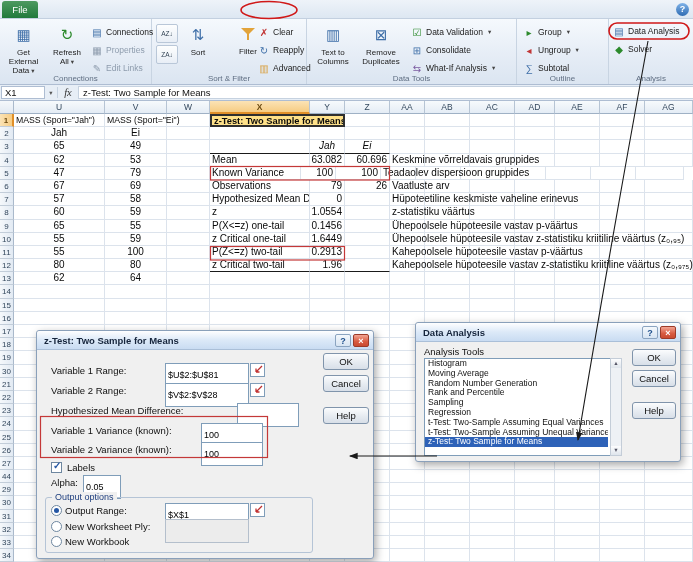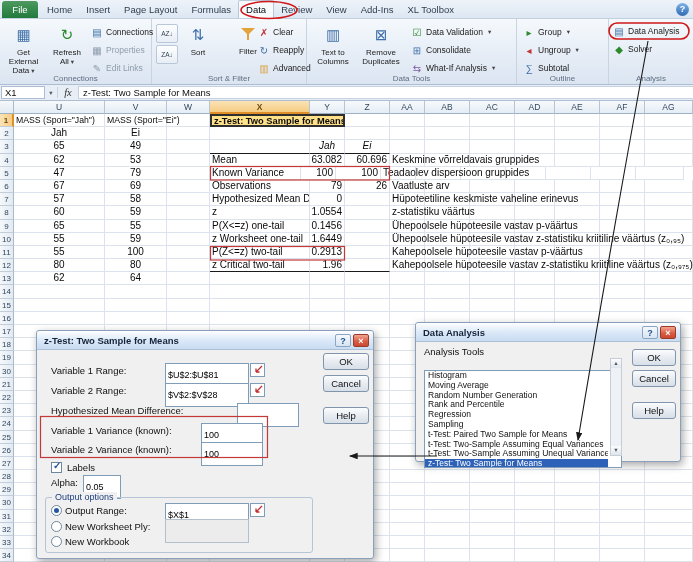--- a/index.html
+++ b/index.html
@@ -79,50 +79,39 @@
     font-size:9px;padding:11px 2px;box-sizing:border-box;}
   .dfield.disabled{background:#ececec;border-color:#b4bfcc;}
   .picker{position:absolute;width:15px;height:14px;border:1px solid #7f9db9;background:#fff;display:flex;align-items:center;justify-content:center;box-sizing:border-box;}
   .dbtn{position:absolute;width:46px;height:17px;font-family:"Liberation Sans",sans-serif;font-size:9.5px;
     background:linear-gradient(#fbfcfd,#e6ebf1 55%,#d8dfe8);border:1px solid #8094ab;border-radius:3px;color:#111;padding:0;}
   .dbtn.sm{width:44px;}
   .cb{position:absolute;width:11px;height:11px;border:1px solid #6e87a0;background:#fff;box-sizing:border-box;}
   .cb.checked::after{content:"✓";position:absolute;left:1px;top:-3px;font-size:10px;color:#2456a4;font-weight:bold;}
   .radio{position:absolute;width:11px;height:11px;border:1px solid #6e87a0;border-radius:50%;background:#fff;box-sizing:border-box;}
   .radio.sel::after{content:"";position:absolute;left:2px;top:2px;width:5px;height:5px;border-radius:50%;background:#2456a4;}
-  .da-list{position:absolute;background:#fff;border:1px solid #7f9db9;box-sizing:border-box;overflow:hidden;padding-right:13px;margin-top:12px;}
+  .da-list{position:absolute;background:#fff;border:1px solid #7f9db9;box-sizing:border-box;overflow:hidden;padding-right:13px;}
   .da-item{height:9.8px;line-height:9.8px;font-size:8.5px;padding-left:3px;white-space:nowrap;overflow:hidden;}
   .da-item.sel{background:#2e62b8;color:#fff;}
   .scroll{position:absolute;width:12px;background:#eef1f5;border:1px solid #c4cdd8;box-sizing:border-box;
     display:flex;flex-direction:column;justify-content:space-between;}
   .sarr{font-size:5.5px;color:#556;text-align:center;background:linear-gradient(#fdfdfe,#dfe5ec);height:9px;line-height:9px;}
   
   .anno{position:absolute;left:0;top:0;z-index:40;pointer-events:none;}
   .redstroke{fill:none;stroke:#d01818;stroke-width:1.6;}
   .redrect{fill:none;stroke:#c43838;stroke-width:1.2;}
   .arrowline{fill:none;stroke:#1a1a1a;stroke-width:1.1;}
 </style>
 </head>
 <body>
 
 <div class="screen">
 
   <div class="tabbar">
     <div class="filetab">File</div>
-    <div class="tabs" id="ribbon-tabs">
-        <div class="tab">Home</div>
-        <div class="tab">Insert</div>
-        <div class="tab">Page Layout</div>
-        <div class="tab">Formulas</div>
-        <div class="tab active">Data</div>
-        <div class="tab">Review</div>
-        <div class="tab">View</div>
-        <div class="tab">Add-Ins</div>
-        <div class="tab">XL Toolbox</div>
-      </div>
     <div class="helpcircle">?</div>
   </div>
 
   <div class="ribbon">
 
     <div class="rgroup" style="left:0;width:151px;">
       <div class="bigbtn" style="left:2px;width:43px;">
         <div class="bigicon c-blue">▦</div>
         <div class="biglabel"><span>Get External Data</span><span class="caret">▾</span></div>
       </div>
@@ -405,21 +394,21 @@
         <div class="cell ac" style="width: 40px;"></div>
         <div class="cell ac" style="width: 45px;"></div>
         <div class="cell ac" style="width: 45px;"></div>
         <div class="cell ac" style="width: 48px;"></div>
       </div>
       <div class="grow">
         <div class="rowhdr">10</div>
         <div class="cell ac" style="width: 91px;">55</div>
         <div class="cell ac" style="width: 62px;">59</div>
         <div class="cell ac" style="width: 43px;"></div>
-        <div class="cell al clip" style="width: 100px;">z Worksheet one-tail</div>
+        <div class="cell al clip" style="width: 100px;">z Critical one-tail</div>
         <div class="cell ar" style="width: 35px;">1.6449</div>
         <div class="cell ar" style="width: 45px;"></div>
         <div class="cell al spill" style="width: 35px;">Ühepoolsele hüpoteesile vastav z-statistiku kriitiline väärtus (z₀,₉₅)</div>
         <div class="cell ac" style="width: 45px;"></div>
         <div class="cell ac" style="width: 45px;"></div>
         <div class="cell ac" style="width: 40px;"></div>
         <div class="cell ac" style="width: 45px;"></div>
         <div class="cell ac" style="width: 45px;"></div>
         <div class="cell ac" style="width: 48px;"></div>
       </div>
@@ -689,21 +678,21 @@
         <div class="cell ar" style="width: 45px;"></div>
         <div class="cell al spill" style="width: 35px;"></div>
         <div class="cell ac" style="width: 45px;"></div>
         <div class="cell ac" style="width: 45px;"></div>
         <div class="cell ac" style="width: 40px;"></div>
         <div class="cell ac" style="width: 45px;"></div>
         <div class="cell ac" style="width: 45px;"></div>
         <div class="cell ac" style="width: 48px;"></div>
       </div>
       <div class="grow">
-        <div class="rowhdr">28</div>
+        <div class="rowhdr">44</div>
         <div class="cell ac" style="width: 91px;"></div>
         <div class="cell ac" style="width: 62px;"></div>
         <div class="cell ac" style="width: 43px;"></div>
         <div class="cell al clip" style="width: 100px;"></div>
         <div class="cell ar" style="width: 35px;"></div>
         <div class="cell ar" style="width: 45px;"></div>
         <div class="cell al spill" style="width: 35px;"></div>
         <div class="cell ac" style="width: 45px;"></div>
         <div class="cell ac" style="width: 45px;"></div>
         <div class="cell ac" style="width: 40px;"></div>
@@ -865,23 +854,22 @@
       <span class="dtext">Data Analysis</span>
       <span class="dwbtn dhelp">?</span>
       <span class="dwbtn dclose">×</span>
     </div>
     <span class="dlabel" style="left:8px;top:23px;">Analysis Tools</span>
     <div class="da-list" id="da-list" style="left:8px;top:35px;width:198px;height:98px;">
         <div class="da-item">Histogram</div>
         <div class="da-item">Moving Average</div>
         <div class="da-item">Random Number Generation</div>
         <div class="da-item">Rank and Percentile</div>
+        <div class="da-item">Sampling</div>
         <div class="da-item">Regression</div>
-        <div class="da-item">Sampling</div>
-        <div class="da-item">t-Test: Paired Two Sample for Means</div>
         <div class="da-item">t-Test: Two-Sample Assuming Equal Variances</div>
         <div class="da-item">t-Test: Two-Sample Assuming Unequal Variances</div>
         <div class="da-item sel">z-Test: Two Sample for Means</div>
       </div>
     <div class="scroll" style="left:194px;top:35px;height:98px;">
       <span class="sarr">▲</span>
       <span class="sarr">▼</span>
     </div>
     <button class="dbtn sm" style="left:216px;top:26px;">OK</button>
     <button class="dbtn sm" style="left:216px;top:47px;">Cancel</button>

